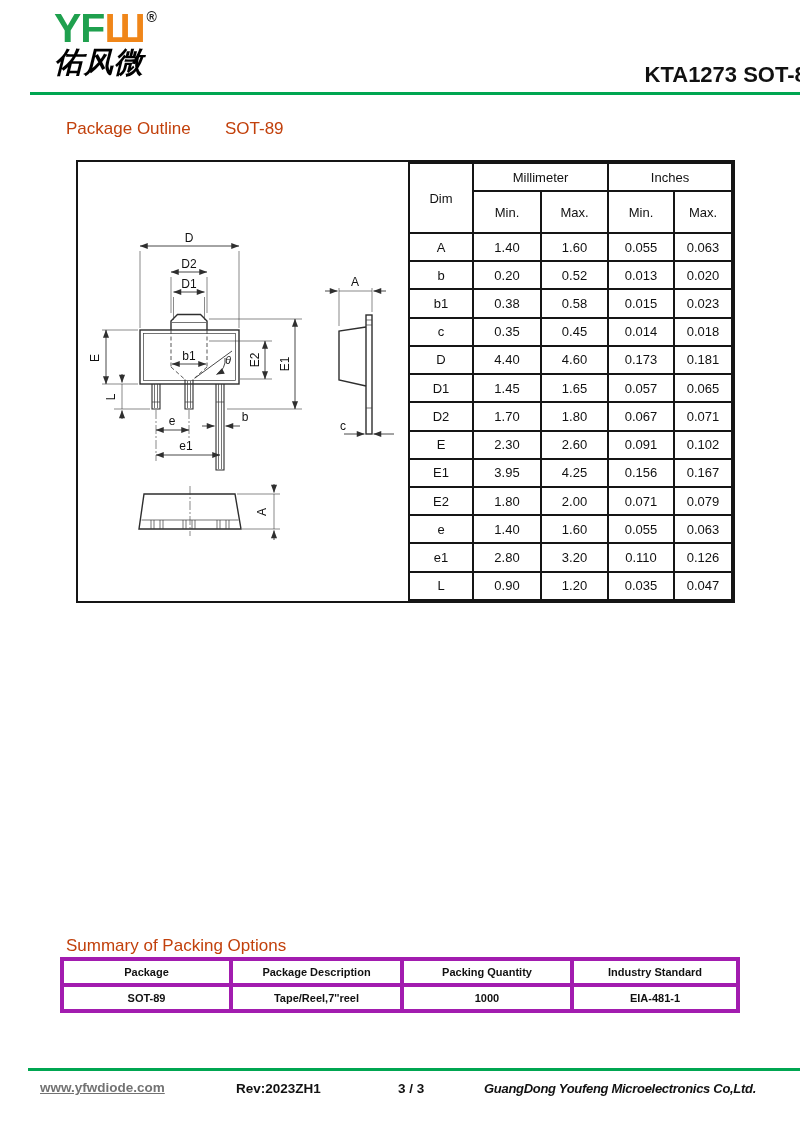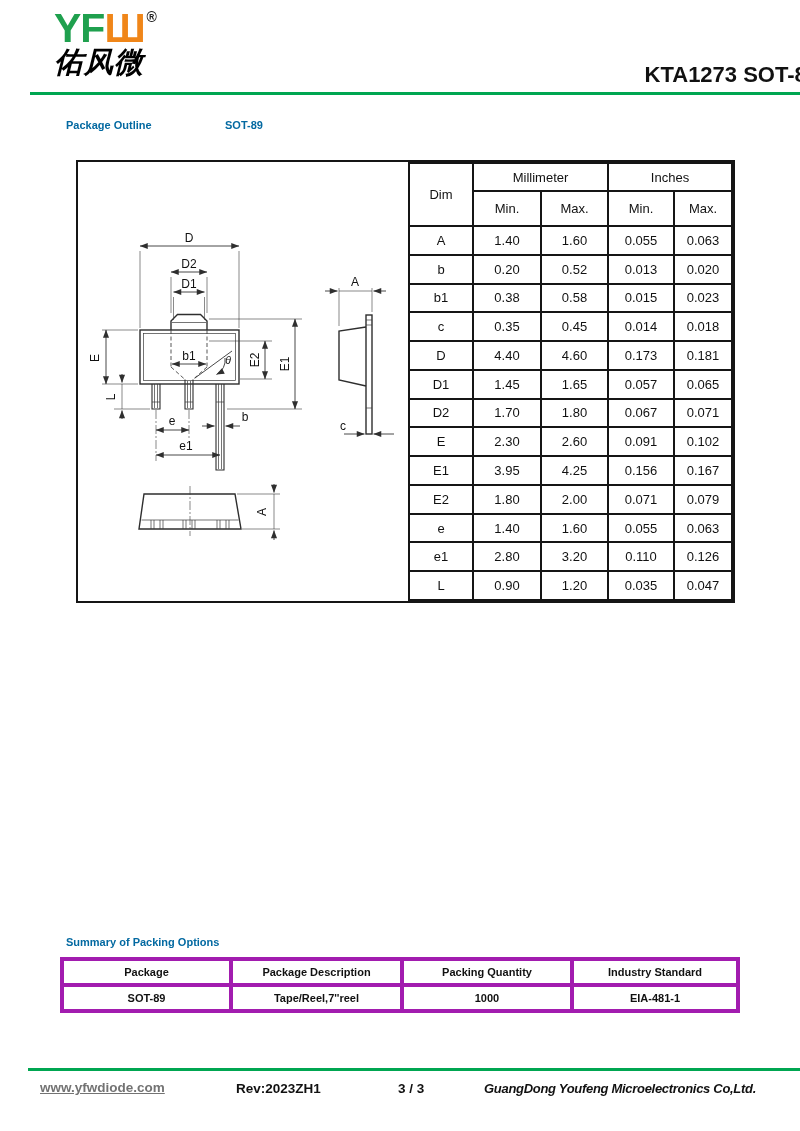--- a/index.html
+++ b/index.html
@@ -6,21 +6,21 @@
   .page{position:relative;width:800px;height:1131px;background:#ffffff;margin:0 auto;
         font-family:"Liberation Sans",sans-serif;color:#111;overflow:hidden;padding-left:32px;}
   .abs{position:absolute;}
   .rule{background:#00A651;height:3px;}
   .logo-line1{font-weight:bold;font-size:41px;line-height:1;letter-spacing:-1px;white-space:nowrap;}
   .logo-yf{color:#1FA04E;}
   .logo-u{color:#F08619;}
   .logo-reg{font-size:14px;color:#222;vertical-align:20px;margin-left:2px;letter-spacing:0;}
   .logo-cn{font-weight:bold;font-size:29px;color:#000;line-height:1.05;letter-spacing:1px;margin-top:-2px;font-style:italic;}
   .doc-title{font-size:22px;font-weight:bold;white-space:nowrap;}
-  .section-label{font-size:11px;font-weight:bold;color:#0369a1;white-space:nowrap;}
+  .section-label{font-size:17px;font-weight:normal;color:#c2410c;white-space:nowrap;}
   .outline-box{border:2px solid #151515;box-sizing:border-box;}
   .dim-table-wrap{box-sizing:border-box;}
   .dim-table{width:100%;height:100%;border-collapse:collapse;table-layout:fixed;text-align:center;}
   .dim-table th,.dim-table td{border:2px solid #151515;padding:0;font-size:13px;}
   .dim-table th{font-weight:normal;}
   .pack-table{border-collapse:collapse;table-layout:fixed;text-align:center;}
   .pack-table th,.pack-table td{border:4px solid #a21caf;padding:0;height:22px;font-size:11px;font-weight:bold;}
   .footer-link{color:#737373;text-decoration:underline;font-weight:bold;font-size:13.5px;white-space:nowrap;}
   .footer-text{font-weight:bold;font-size:13.5px;white-space:nowrap;}
   .company{font-size:13px;letter-spacing:-0.3px;}
@@ -209,21 +209,21 @@
             <col style="width:67px">
             <col style="width:66px">
             <col>
           </colgroup>
         <thead>
           <tr style="height:28px;">
             <th rowspan="2">Dim</th>
             <th colspan="2">Millimeter</th>
             <th colspan="2">Inches</th>
           </tr>
-          <tr style="height:35px;">
+          <tr style="height:42px;">
             <th>Min.</th>
             <th>Max.</th>
             <th>Min.</th>
             <th>Max.</th>
           </tr>
         </thead>
         <tbody>
           <tr>
               <td>A</td>
               <td>1.40</td>

